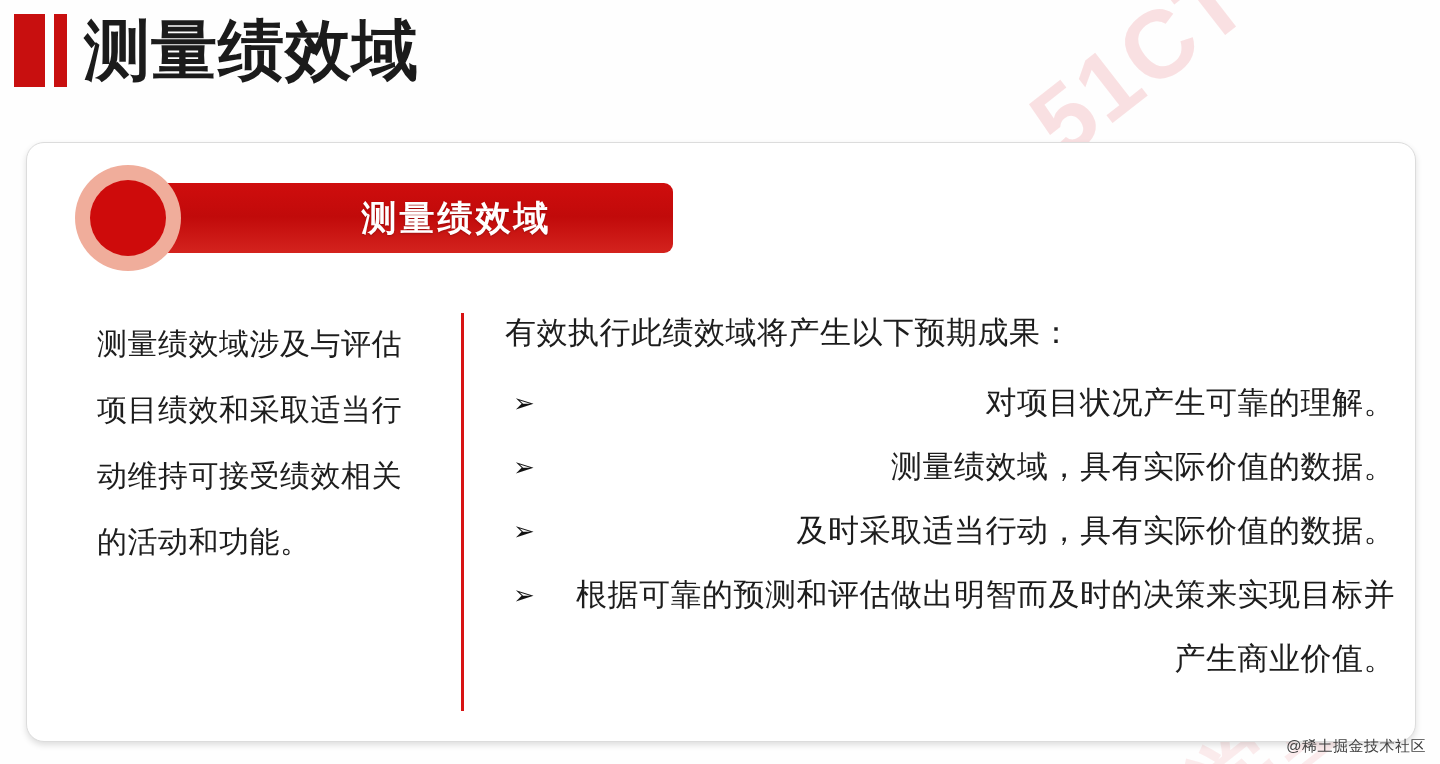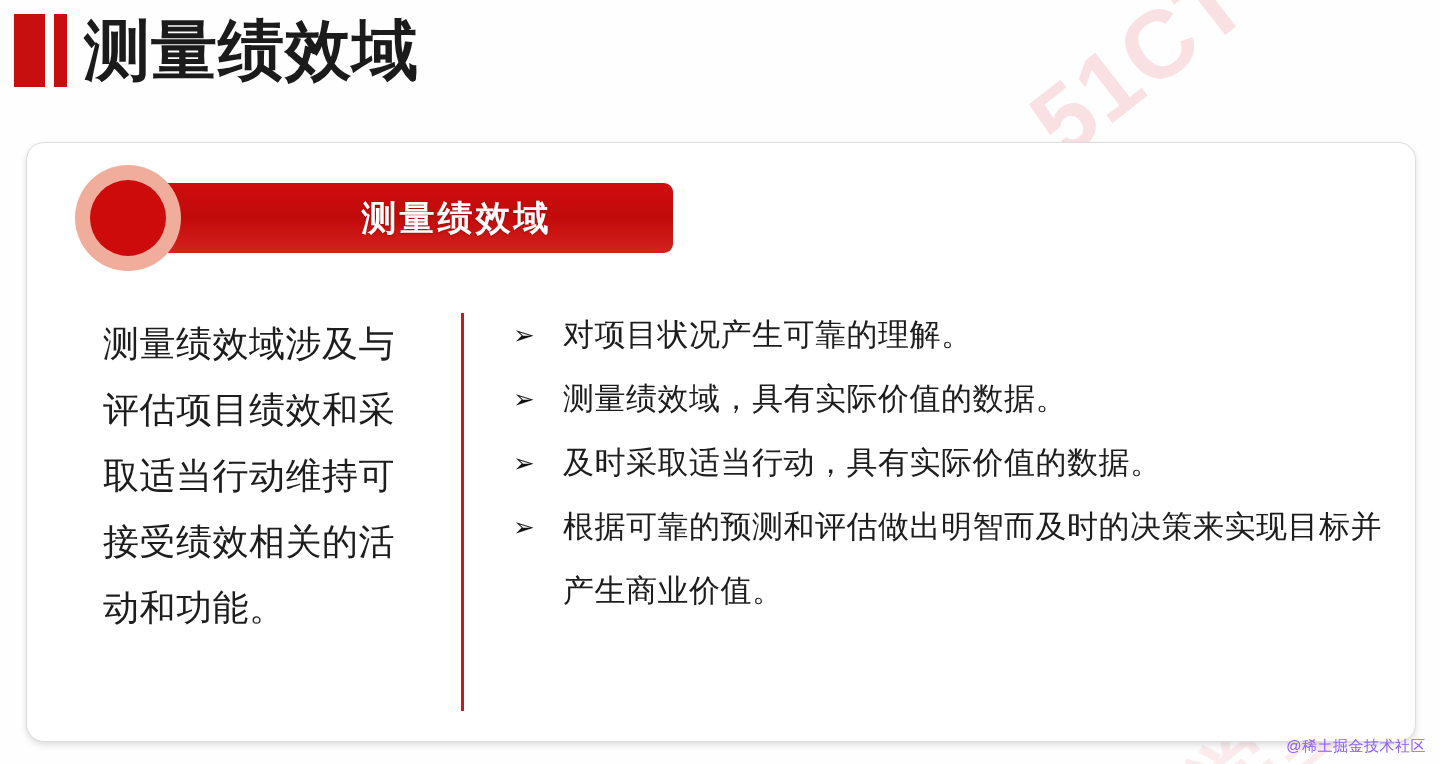--- a/index.html
+++ b/index.html
@@ -72,22 +72,22 @@
     color:#ffffff; font-size:35px; font-weight:700;
     letter-spacing:3px; margin-left:112px;
     text-shadow:0 1px 2px rgba(0,0,0,.22);
     font-family:"Liberation Sans","DejaVu Sans",sans-serif;
   }
 
   
   .body-area { position:absolute; left:0; top:160px; width:100%; }
 
   .col-left {
-    position:absolute; left:76px; top:8px; width:320px;
-    font-size:36px; line-height:66px; color:#1d1d1d;
+    position:absolute; left:70px; top:8px; width:320px;
+    font-size:30px; line-height:66px; color:#1d1d1d;
     letter-spacing:.5px;
   }
 
   .divider {
     position:absolute; left:434px; top:10px;
     width:3px; height:398px; background:#d81313;
   }
 
   .col-right { position:absolute; left:478px; top:0; width:890px; }
   .lead {
@@ -97,26 +97,26 @@
   .bullet {
     display:flex; align-items:flex-start;
     font-size:31px; line-height:64px; color:#1d1d1d;
     letter-spacing:.5px;
   }
   .bullet-marker {
     width:58px; flex:0 0 58px;
     font-size:26px; color:#121212; font-weight:700;
     text-align:left; padding-left:8px;
   }
-  .bullet-text { flex:1 1 auto; }
+  .bullet-text { flex:1 1 auto;text-align:right; }
 
   
   .footer-credit {
     position:absolute; right:14px; bottom:8px;
-    font-size:15px; color:#8b5cf6; letter-spacing:.5px;
+    font-size:15px; color:#404040; letter-spacing:.5px;
   }
 </style>
 </head>
 <body>
 
 <div id="root">
 
   <div class="wm wm-a">51CTO</div>
   <div class="wm wm-b">学堂</div>
   <div class="wm wm-c">学堂</div>
@@ -142,20 +142,21 @@
       </div>
     </div>
 
     <div class="body-area">
 
       <div class="col-left">测量绩效域涉及与评估项目绩效和采取适当行动维持可接受绩效相关的活动和功能。</div>
 
       <div class="divider"></div>
 
       <div class="col-right">
+        <div class="lead">有效执行此绩效域将产生以下预期成果：</div>
 
         <div class="bullet">
           <span class="bullet-marker">➢</span>
           <span class="bullet-text">对项目状况产生可靠的理解。</span>
         </div>
 
         <div class="bullet">
           <span class="bullet-marker">➢</span>
           <span class="bullet-text">测量绩效域，具有实际价值的数据。</span>
         </div>

